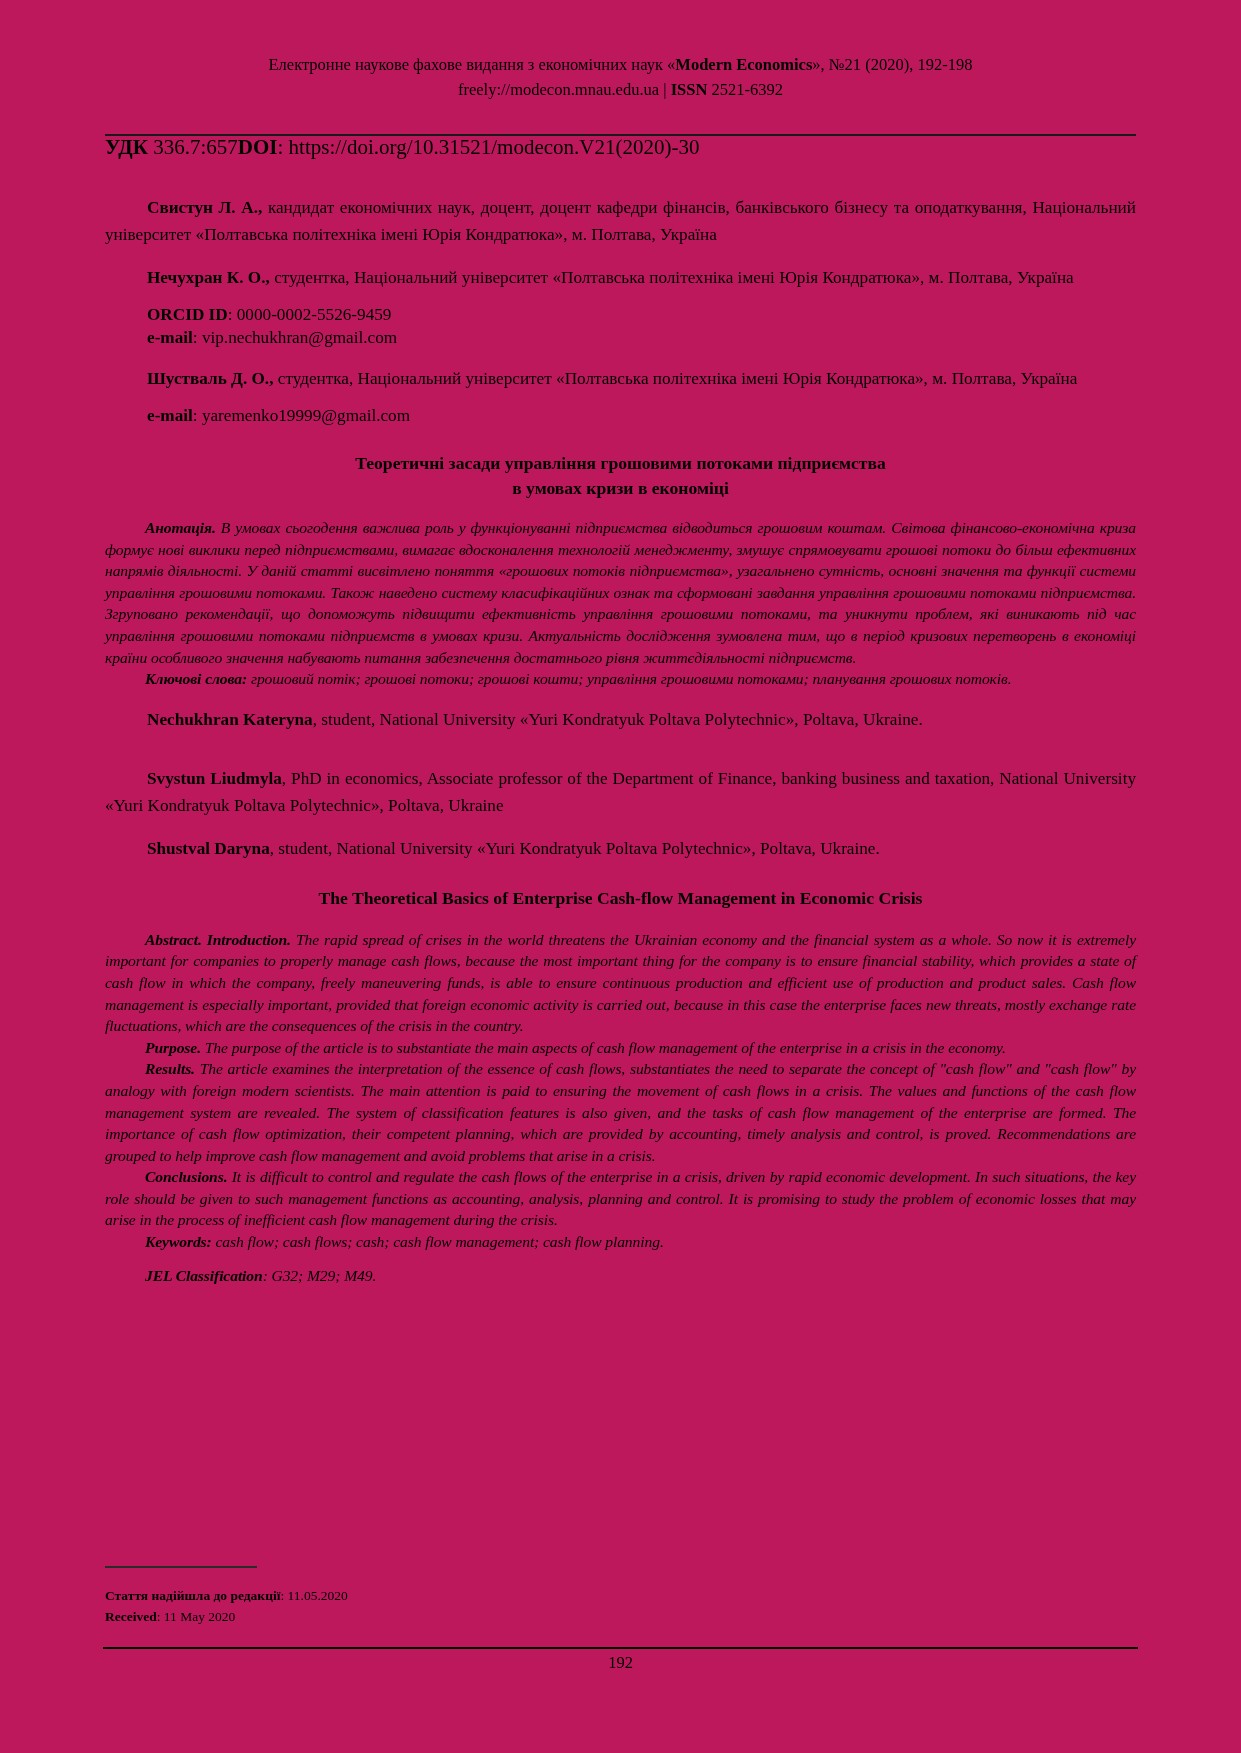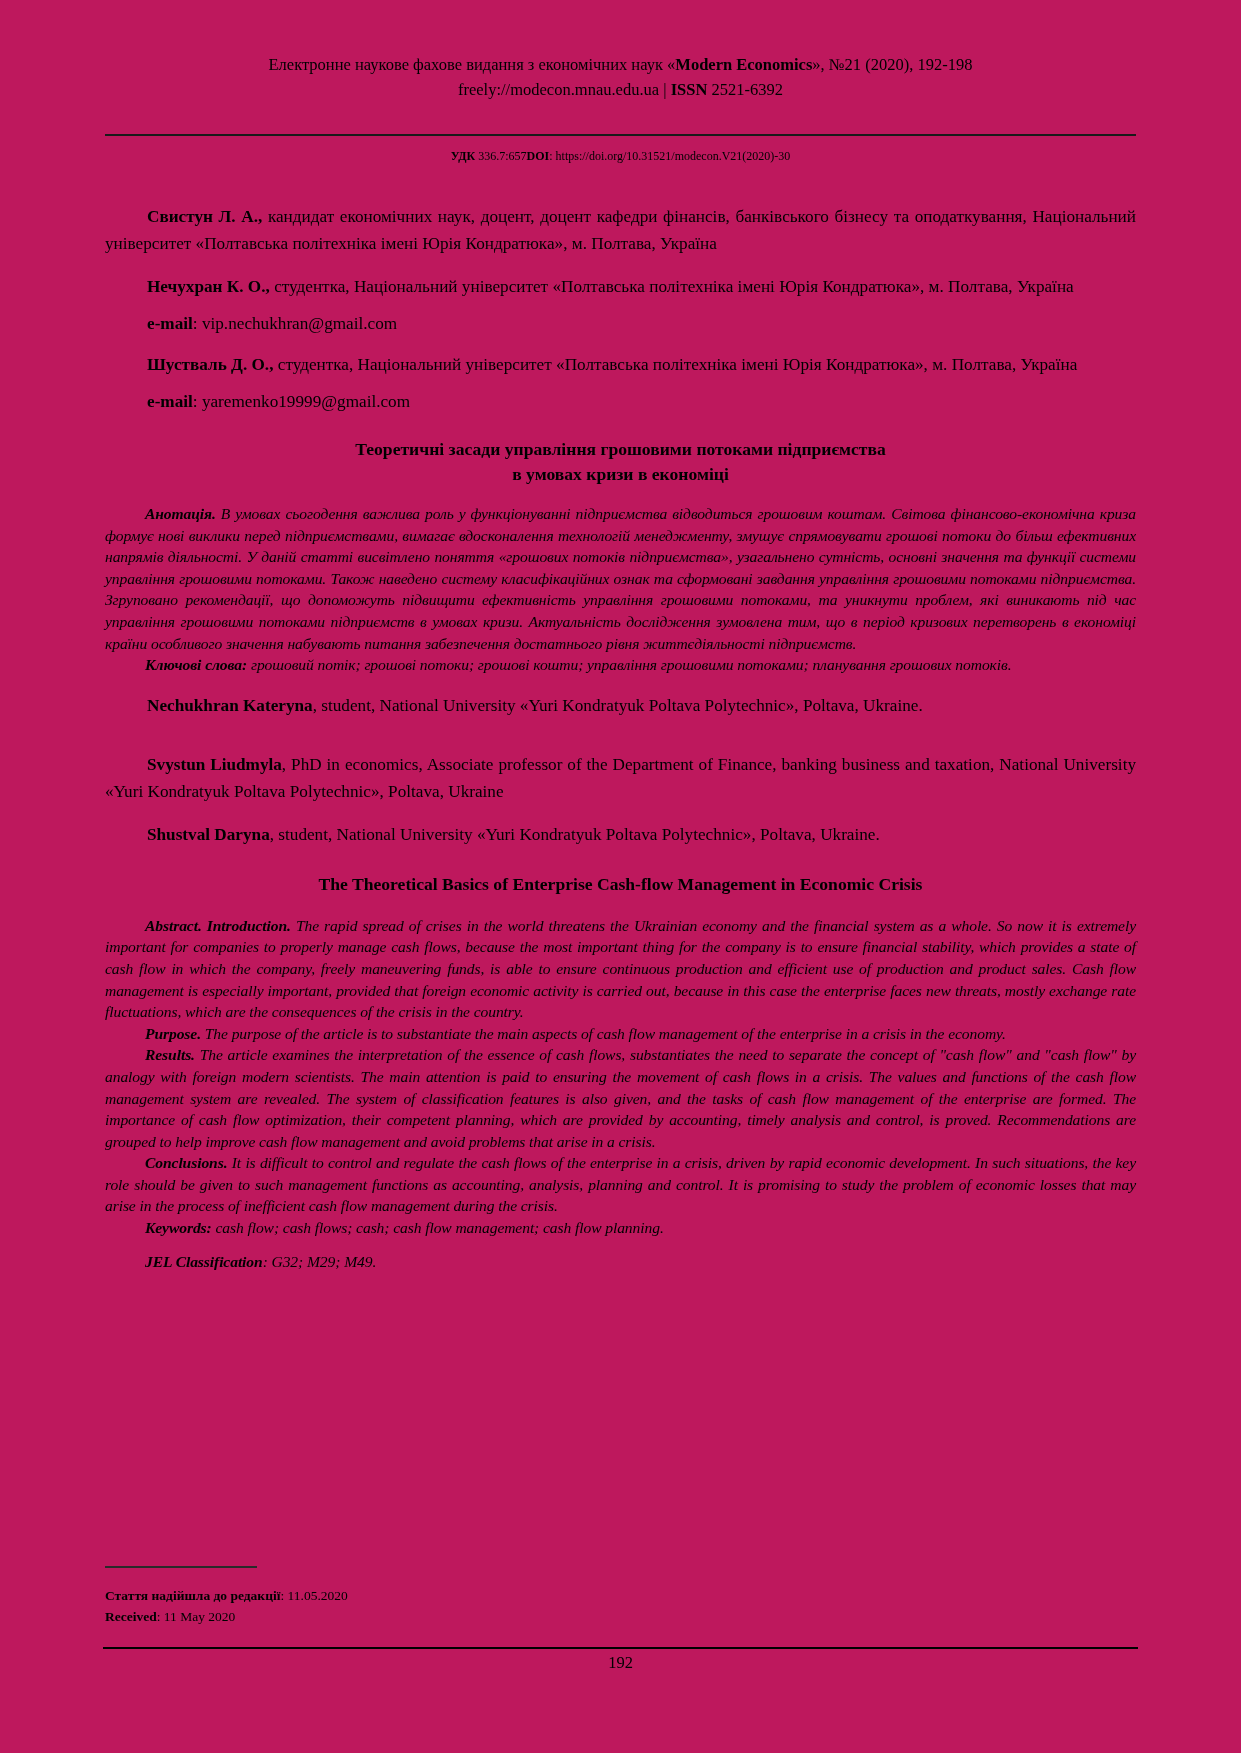--- a/index.html
+++ b/index.html
@@ -27,23 +27,22 @@
     font-size: 16.5px;
     line-height: 25px;
   }
   .top-rule {
     border: none;
     border-top: 2px solid #1a1a1a;
     margin: 32px 0 0 0;
   }
   .meta-row {
     display: flex;
-    justify-content: center;
-    margin-top: 9px;
-    font-size: 12px;
+    justify-content: flex-start;
+    font-size: 21px;
     line-height: 22px;
   }
   .body-p {
     text-align: justify;
     text-indent: 42px;
     font-size: 17.2px;
     line-height: 27px;
     margin-top: 16px;
   }
   .first-author { margin-top: 36px; }
@@ -123,20 +122,21 @@
 
   <div class="meta-row">
     <p><b>УДК</b><span> 336.7:657</span></p>
     <p><b>DOI</b><span>: https://doi.org/10.31521/modecon.V21(2020)-30</span></p>
   </div>
 
   <p class="body-p first-author"><b>Свистун Л. А.,</b><span> кандидат економічних наук, доцент, доцент кафедри фінансів, банківського бізнесу та оподаткування, Національний університет «Полтавська політехніка імені Юрія Кондратюка», м. Полтава, Україна</span></p>
 
   <p class="body-p"><b>Нечухран К. О.,</b><span> студентка, Національний університет «Полтавська політехніка імені Юрія Кондратюка», м. Полтава, Україна</span></p>
   <div class="contact-block">
+    <p><b>ORCID ID</b><span>: 0000-0002-5526-9459</span></p>
     <p><b>e-mail</b><span>: vip.nechukhran@gmail.com</span></p>
   </div>
 
   <p class="body-p"><b>Шустваль Д. О.,</b><span> студентка, Національний університет «Полтавська політехніка імені Юрія Кондратюка», м. Полтава, Україна</span></p>
   <p class="contact-block"><b>e-mail</b><span>: yaremenko19999@gmail.com</span></p>
 
   <h1 class="title-uk"><span>Теоретичні засади управління грошовими потоками підприємства</span><br><span>в умовах кризи в економіці</span></h1>
 
   <p class="abstract-p abstract-first"><b>Анотація.</b><span> В умовах сьогодення важлива роль у функціонуванні підприємства відводиться грошовим коштам. Світова фінансово-економічна криза формує нові виклики перед підприємствами, вимагає вдосконалення технологій менеджменту, змушує спрямовувати грошові потоки до більш ефективних напрямів діяльності. У даній статті висвітлено поняття «грошових потоків підприємства», узагальнено сутність, основні значення та функції системи управління грошовими потоками. Також наведено систему класифікаційних ознак та сформовані завдання управління грошовими потоками підприємства.  Згруповано рекомендації, що допоможуть підвищити ефективність управління грошовими потоками, та уникнути проблем, які виникають під час управління грошовими потоками підприємств в умовах кризи.  Актуальність дослідження зумовлена тим, що в період кризових перетворень в економіці країни особливого значення набувають питання забезпечення достатнього рівня життєдіяльності підприємств.</span></p>
   <p class="abstract-p"><b>Ключові слова:</b><span> грошовий потік; грошові потоки; грошові кошти; управління грошовими потоками; планування грошових потоків.</span></p>

